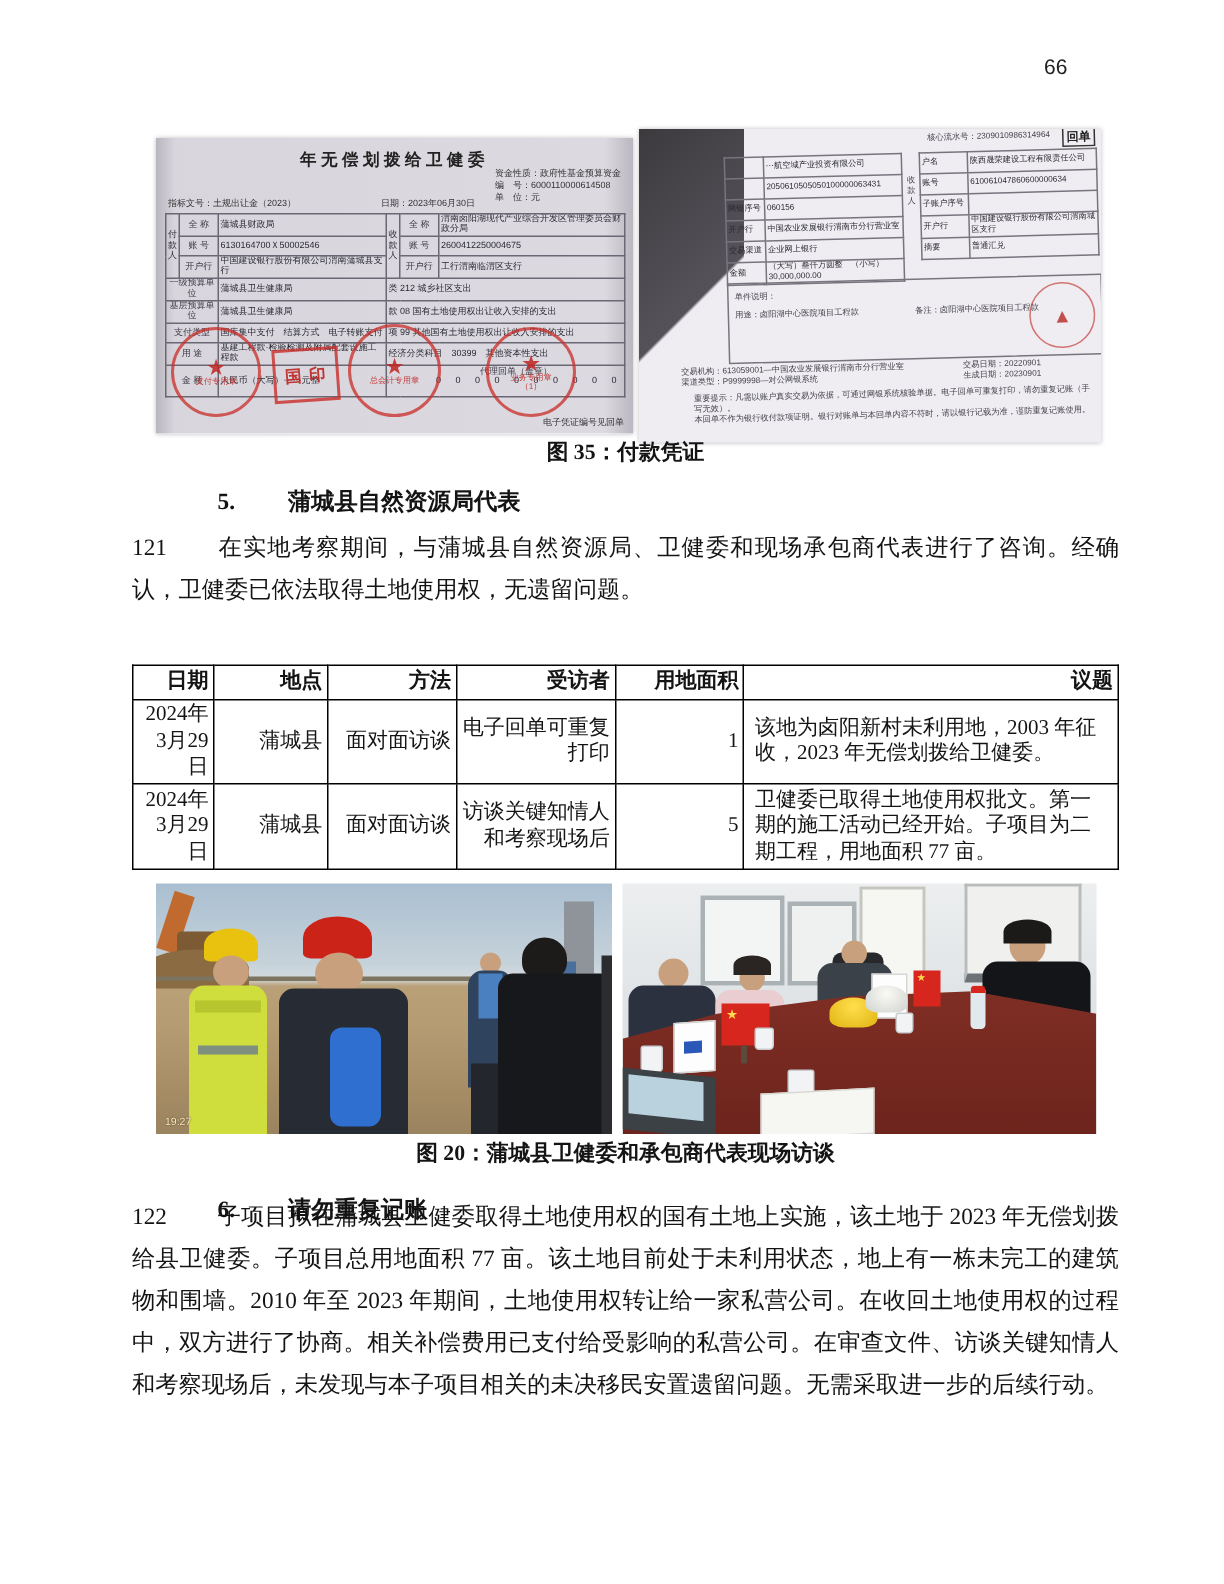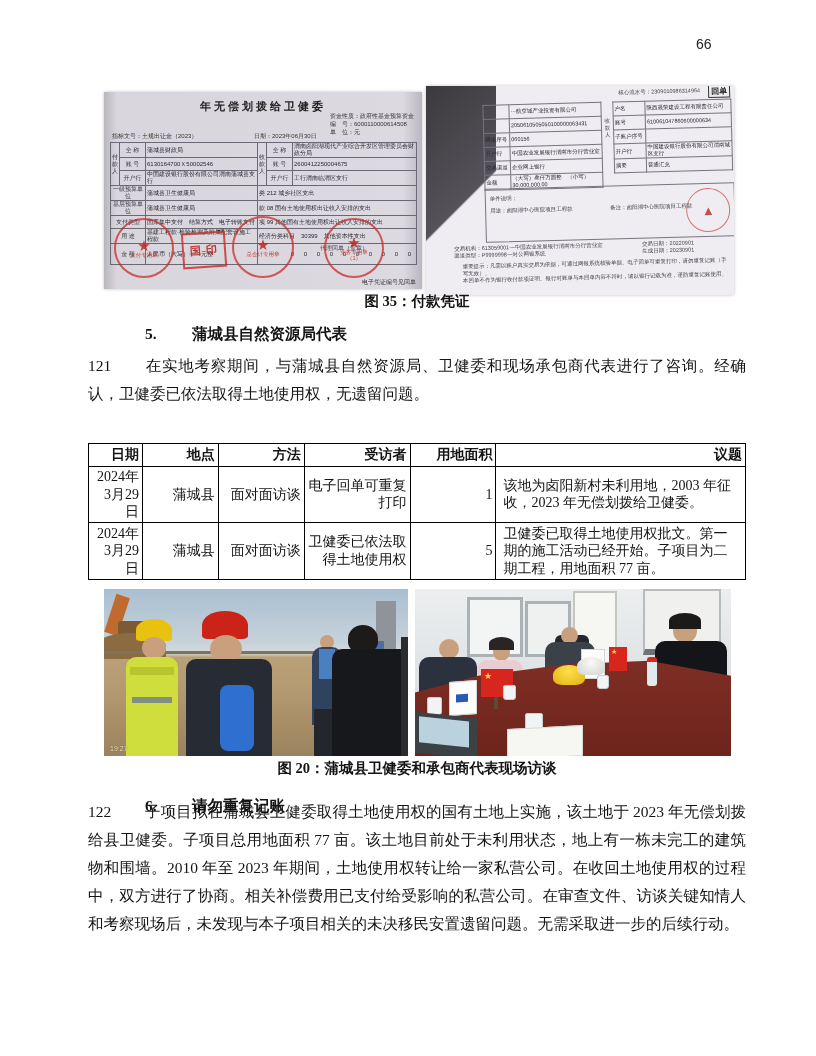--- a/index.html
+++ b/index.html
@@ -286,21 +286,21 @@
       <td>蒲城县</td>
       <td>面对面访谈</td>
       <td>电子回单可重复打印</td>
       <td>1</td>
       <td class="topic">该地为卤阳新村未利用地，2003 年征收，2023 年无偿划拨给卫健委。</td>
     </tr>
     <tr>
       <td>2024年3月29日</td>
       <td>蒲城县</td>
       <td>面对面访谈</td>
-      <td>卫健委已依法取得土地使用权</td>
+      <td>访谈关键知情人和考察现场后</td>
       <td>5</td>
       <td class="topic">卫健委已取得土地使用权批文。第一期的施工活动已经开始。子项目为二期工程，用地面积 77 亩。</td>
     </tr>
   </tbody>
     </table>
 
   <div class="abs photo pL">
 
     <div class="abs" style="left:6px;top:6px;width:14px;height:40px;background:#c06a30;transform:rotate(18deg);"></div>
     <div class="abs" style="left:14px;top:32px;width:34px;height:18px;background:#7c5a34;border-radius:3px;"></div>

